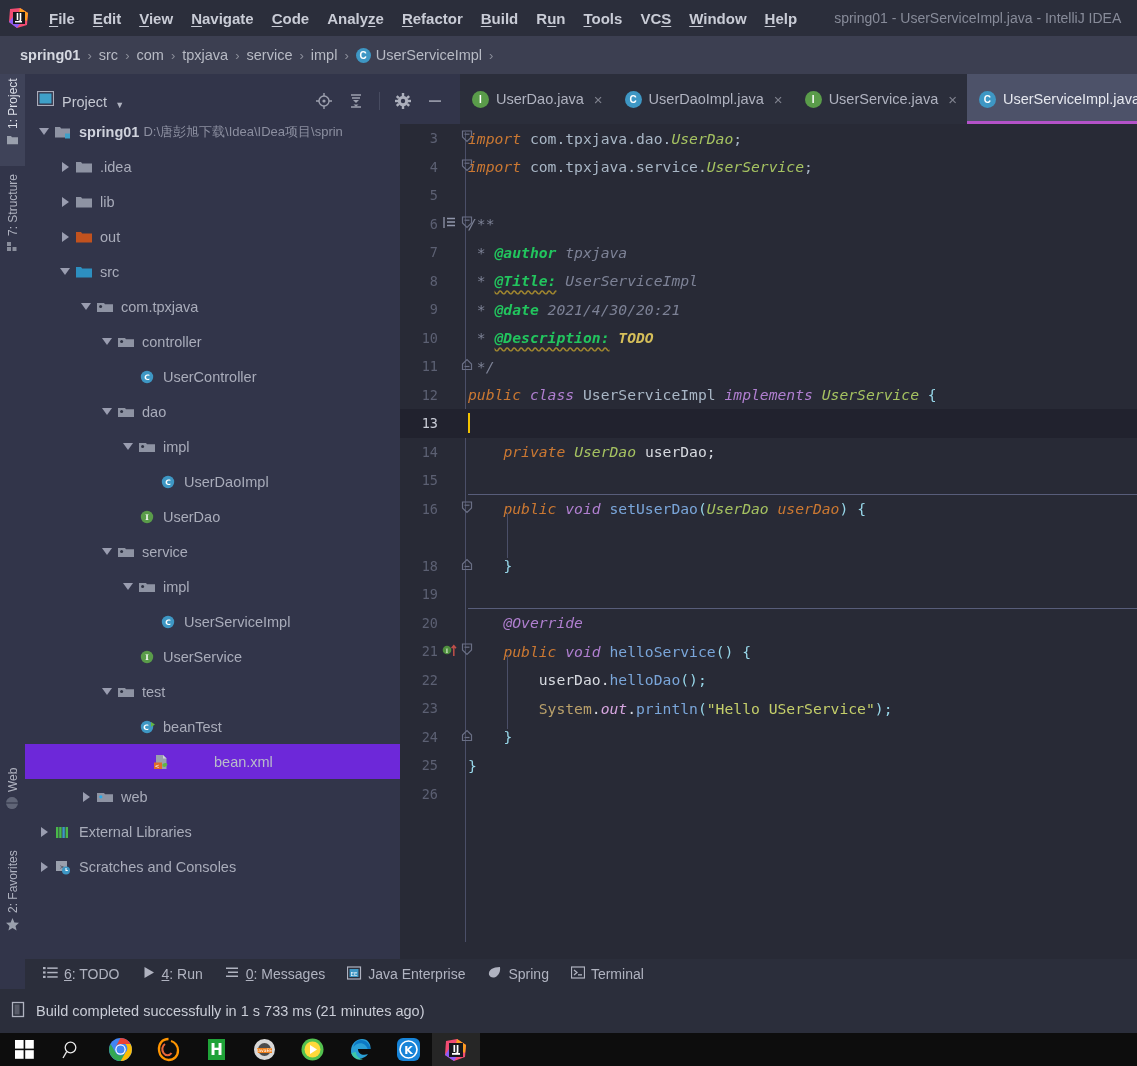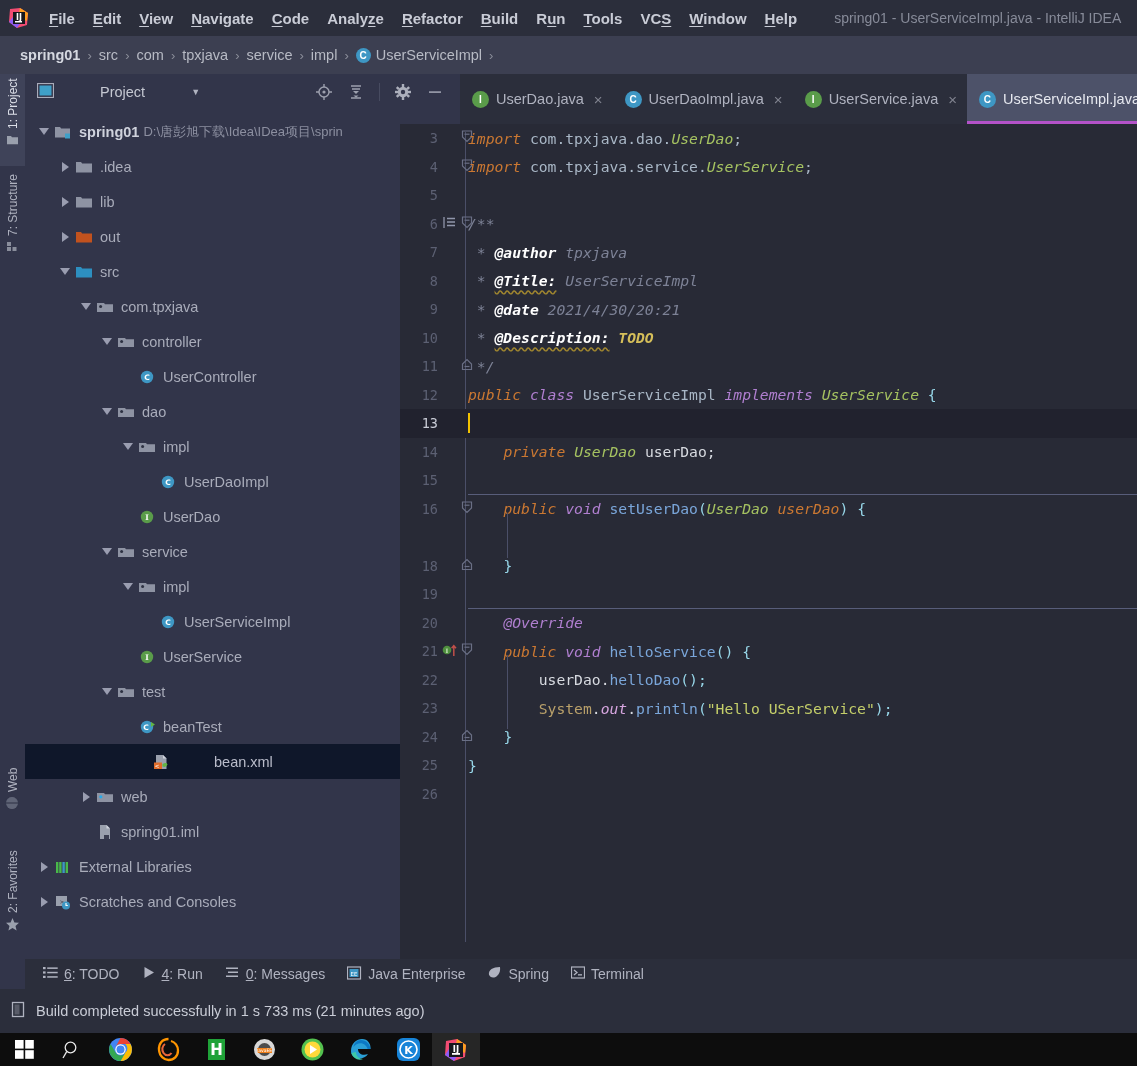--- a/index.html
+++ b/index.html
@@ -53,34 +53,34 @@
   }
   .vtab.active { background: #3f4359; color: #dcdfe8; }
   .vicon { flex: none; }
 
   
   .project-panel {
     position: absolute; top: 74px; left: 25px; width: 435px; height: 885px;
     background: #32354a;
   }
   .pp-header {
-    height: 36px; display: flex; align-items: center; padding: 0 6px 0 12px; gap: 38px;
+    height: 36px; display: flex; align-items: flex-end; padding: 0 6px 0 12px;
   }
   .pp-title { font-size: 14.5px; color: #c5c8d2; margin-left: 8px; }
   .pp-caret { margin-left: 8px; color: #b0b3c0; font-size: 9px; }
   .pp-tools { margin-left: auto; display: flex; align-items: center; gap: 14px; padding-right: 10px; }
   .pp-tool { width: 18px; height: 18px; cursor: pointer; opacity: .85; }
   .pp-div { width: 1px; height: 18px; background: #474b60; }
 
   .tree { padding-top: 4px; font-size: 14.5px; }
   .tnode {
     height: 35px; display: flex; align-items: center; color: #a9acba;
     padding-left: 10px; white-space: nowrap; cursor: default;
   }
-  .tnode.sel { background: #0f172a; gap: 36px; }
+  .tnode.sel { background: #6d28d9; gap: 36px; }
   .tw { width: 18px; flex: none; display: flex; align-items: center; justify-content: center; }
   .arrow-r, .arrow-d {
     width: 0; height: 0; border-style: solid;
   }
   .arrow-r { border-width: 5px 0 5px 7px; border-color: transparent transparent transparent #9a9db0; }
   .arrow-d { border-width: 7px 5px 0 5px; border-color: #9a9db0 transparent transparent transparent; }
   .ticon { width: 20px; flex: none; margin-right: 6px; display:flex; align-items:center; justify-content:center;}
   .tlabel { color: #a9acba; }
   .tlabel.bold { font-weight: bold; color: #cfd2dc; }
   .tpath { color: #8c8fa0; font-size: 13px; margin-left: 4px; }
@@ -145,21 +145,21 @@
   .code { position: absolute; left: 68px; }
 
   
   .kw  { color: #cb7832; font-style: italic; }
   .kw2 { color: #b07fd0; font-style: italic; }
   .typ { color: #a5c261; font-style: italic; }
   .typ2{ color: #a9b7c6; }
   .id  { color: #d7dae0; }
   .str { color: #c5cf6a; }
   .cmt { color: #7d8296; font-style: italic; }
-  .jdoc-tag { color: #ffffff; font-weight: bold; font-style: italic; }
+  .jdoc-tag { color: #22c55e; font-weight: bold; font-style: italic; }
   .ann { color: #b9a06a; }
   .punct { color: #97d6e8; }
   .fn  { color: #7aa6da; }
   .static-f { color: #d7a6e0; font-style: italic; }
   .todo { color: #d6bf5a; font-style: italic; font-weight: bold; }
   .err-underline { text-decoration: underline wavy #a0862e; text-underline-offset: 3px; }
 
   .indent-guide {
     position: absolute; width: 1px; background: #4b4f68;
   }
@@ -579,31 +579,20 @@
           <span class="tw">
             <span class="arrow-r"></span>
           </span>
           <span class="ticon">
             <svg width="18" height="16" viewBox="0 0 18 16">
               <path d="M1 4 h7 l1 1.2 h8 v7.8 h-16 z" fill="#8e93a3"></path>
               <circle cx="4.8" cy="7.8" r="1.6" fill="#29a9e8"></circle>
             </svg>
           </span>
           <span class="tlabel">web</span>
-        </div>
-        <div class="tnode" style="padding-left: 52px;">
-          <span class="tw"></span>
-          <span class="ticon">
-            <svg width="18" height="16" viewBox="0 0 18 16">
-              <path d="M4 1 h6.5 L14 4.5 V15 H4 Z" fill="#9aa0ad"></path>
-              <path d="M10.5 1 L14 4.5 H10.5 Z" fill="#cfd3dd"></path>
-              <rect x="8" y="11" width="5" height="4" fill="#3a3d50"></rect>
-            </svg>
-          </span>
-          <span class="tlabel">spring01.iml</span>
         </div>
         <div class="tnode" style="padding-left: 10px;">
           <span class="tw">
             <span class="arrow-r"></span>
           </span>
           <span class="ticon">
             <svg width="18" height="16" viewBox="0 0 18 16">
               <rect x="2" y="3" width="2.4" height="11" fill="#49b84a"></rect>
               <rect x="5.2" y="3" width="2.4" height="11" fill="#49b84a"></rect>
               <rect x="8.4" y="3" width="2.4" height="11" fill="#3e97c4"></rect>

